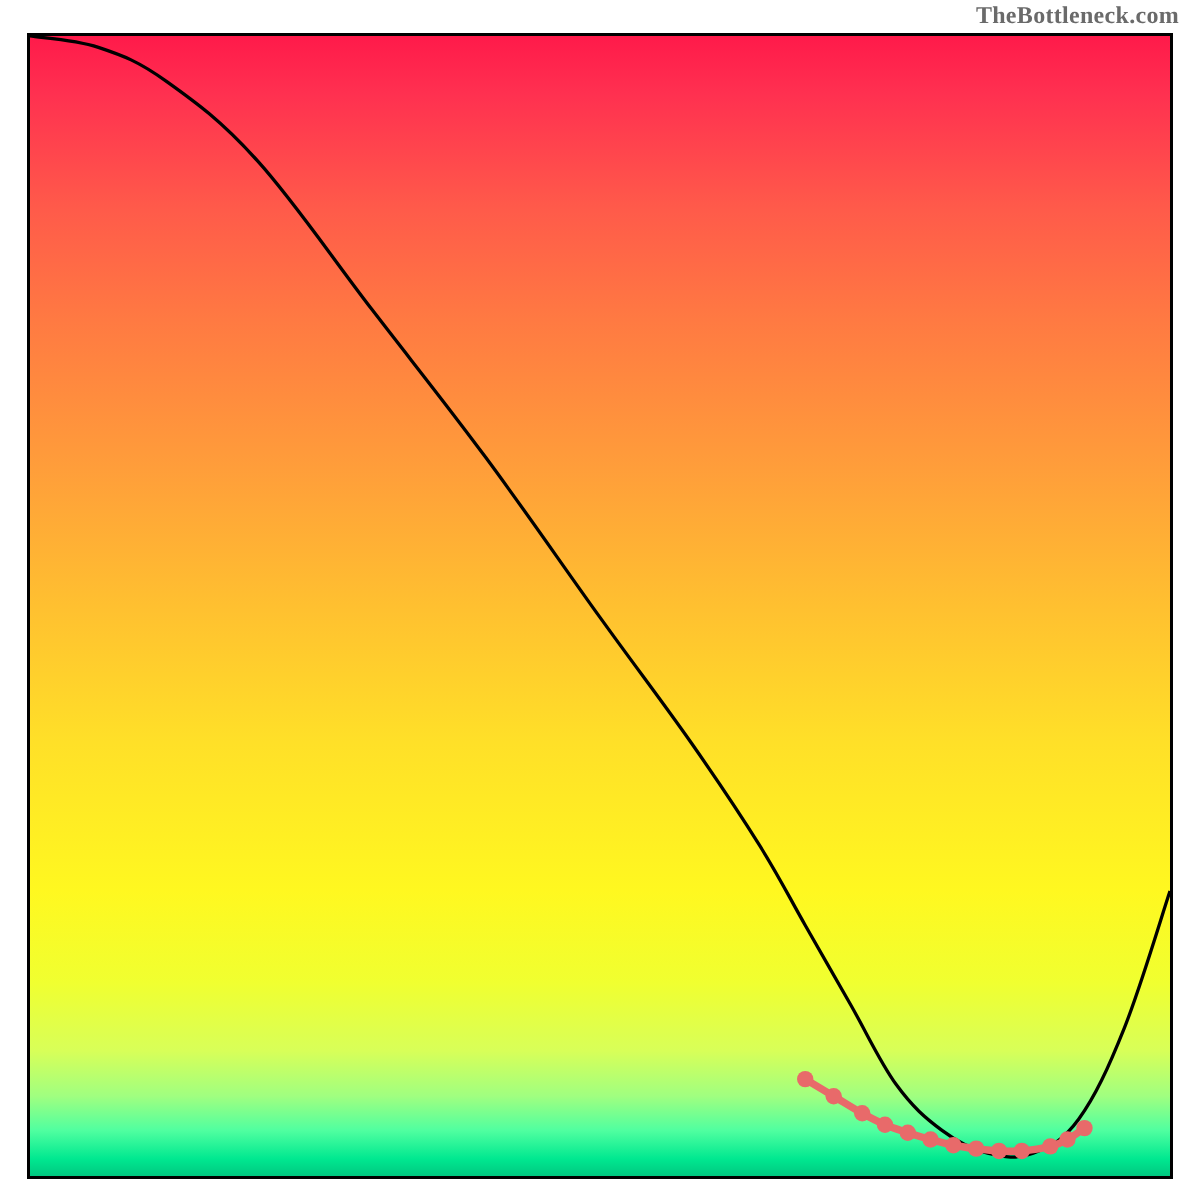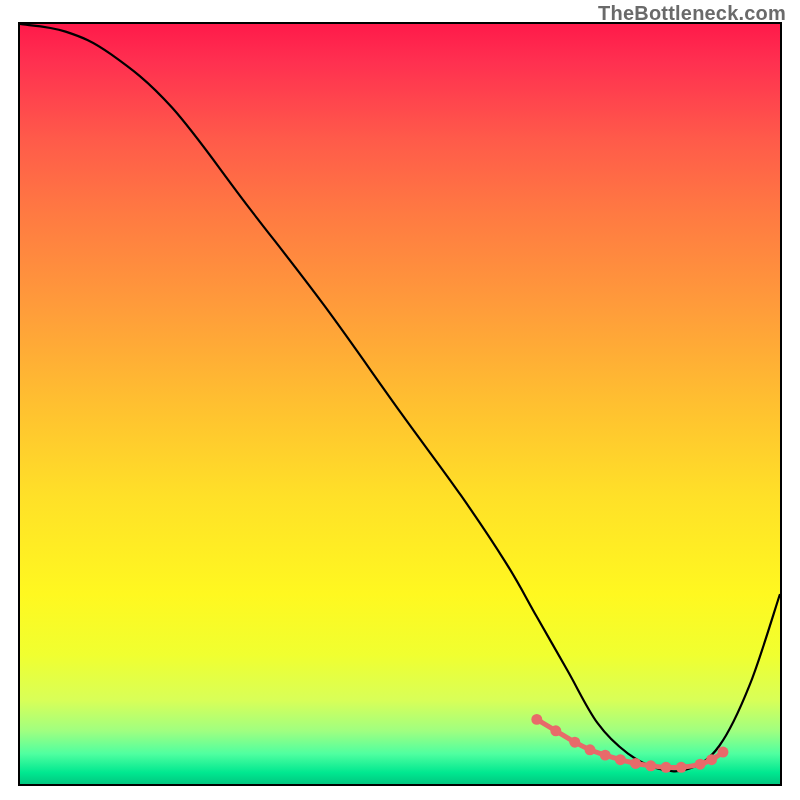--- a/index.html
+++ b/index.html
@@ -31,22 +31,22 @@
       #a0ff80 93%,
       #50ffa0 96%,
       #00e890 98.5%,
       #00c880 100%
     );
   }
   .watermark {
     position: absolute;
     top: 2px;
     right: 14px;
-    font-family: Liberation Sans, sans-serif;
-    font-size: 20px;
+    font-family: Liberation Serif, serif;
+    font-size: 16px;
     font-weight: 600;
     color: #6a6a6a;
     letter-spacing: 0.2px;
   }
   svg.curve {
     position: absolute;
     left: 0;
     top: 0;
     width: 100%;
     height: 100%;

